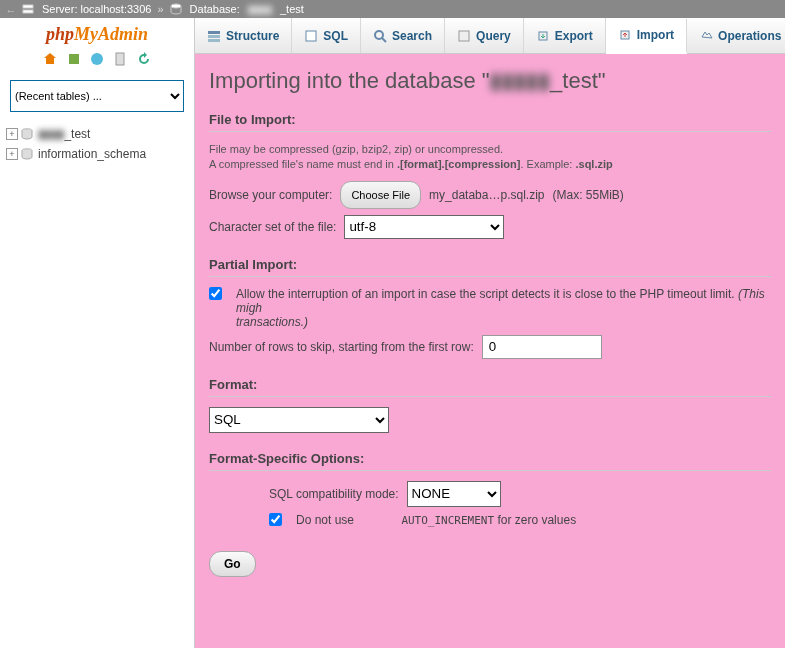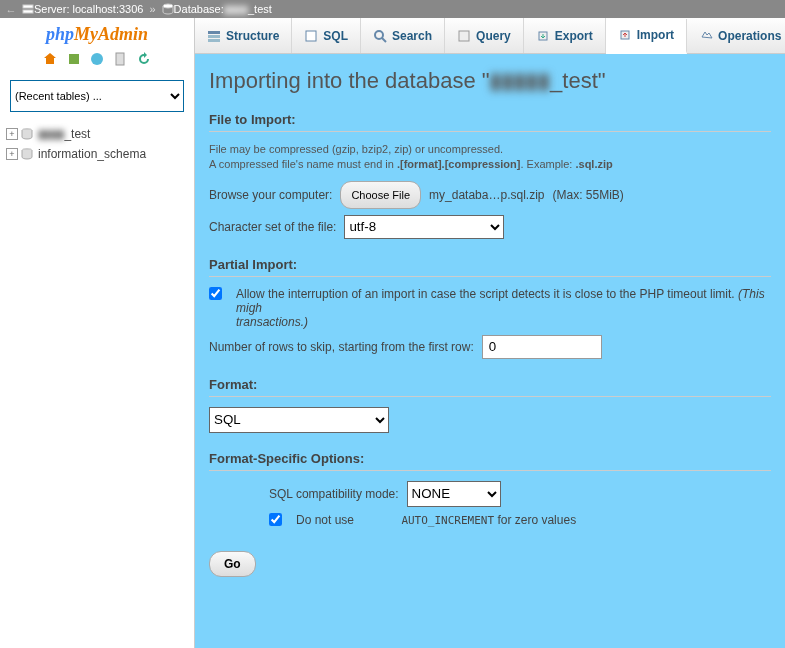--- a/index.html
+++ b/index.html
@@ -1,35 +1,35 @@
 <!DOCTYPE html>
 <html><head>
 <meta charset="utf-8">
 <style>
 * { box-sizing: border-box; margin: 0; padding: 0; }
 body { font-family: Arial, sans-serif; font-size: 12px; color: #444; background: #f5f5f5; width: 785px; height: 648px; overflow: hidden; display: flex; flex-direction: column; }
 .topbar { background: #888; color: #fff; height: 18px; display: flex; align-items: center; padding: 0 4px; font-size: 11px; }
 .topbar .arrow { width: 14px; text-align: center; color: #ccc; }
-.topbar .crumb { display: flex; align-items: center; gap: 0; padding: 0 4px; }
+.topbar .crumb { display: flex; align-items: center; gap: 8px; padding: 0 4px; }
 .topbar .sep { padding: 0 2px; color: #ddd; }
 .topbar svg { vertical-align: middle; }
 .main { display: flex; flex: 1; overflow: hidden; }
 .sidebar { width: 195px; background: #fff; border-right: 1px solid #ccc; display: flex; flex-direction: column; }
 .logo { text-align: center; padding: 6px 0 2px; font-family: Georgia, serif; font-weight: bold; font-size: 18px; }
-.logo .p1 { font-style: italic; color: #3b82f6; }
+.logo .p1 { font-style: italic; color: #c2410c; }
 .logo .p2 { color: #e97b00; font-style: italic; }
 .toolbar { text-align: center; padding: 4px 0; }
 .toolbar span { display: inline-block; width: 16px; height: 16px; margin: 0 2px; cursor: pointer; }
 .recent { padding: 6px 10px; }
 .recent select { width: 100%; height: 32px; background: #fff; border: 1px solid #0369a1; font-size: 11px; }
 .dbtree { padding: 6px 0 0 4px; }
 .dbtree .dbitem { display: flex; align-items: center; padding: 3px 2px; font-size: 12px; }
 .dbtree .plus { width: 12px; height: 12px; border: 1px solid #999; display: inline-flex; align-items: center; justify-content: center; font-size: 9px; color: #666; margin-right: 2px; background: #fff; }
 .dbtree .dbicon { width: 14px; height: 14px; margin-right: 4px; display: inline-block; }
-.content { flex: 1; background: #7dd3fc; overflow: hidden; display: flex; flex-direction: column; }
+.content { flex: 1; background: #f9a8d4; overflow: hidden; display: flex; flex-direction: column; }
 .tabs { display: flex; background: linear-gradient(#fefefe,#e8e8e8); border-bottom: 1px solid #ccc; height: 36px; align-items: stretch; }
 .tab { display: flex; align-items: center; gap: 5px; padding: 0 12px; color: #235a81; font-size: 12px; font-weight: bold; border-right: 1px solid #d8d8d8; cursor: pointer; }
 .tab.active { background: #fff; border-bottom: 3px solid #fff; position: relative; top: 1px; }
 .tab svg { width: 14px; height: 14px; }
 .page { padding: 14px 14px 14px 14px; overflow: auto; flex: 1; }
 h1 { font-size: 22px; font-weight: normal; color: #555; margin-bottom: 18px; }
 h1 .blur { filter: blur(4px); }
 .section-title { font-weight: bold; font-size: 13px; margin-top: 18px; margin-bottom: 4px; }
 hr.rule { border: none; border-top: 1px solid #ccc; margin: 2px 0 10px; }
 .note { font-size: 11px; color: #555; line-height: 1.4; margin-bottom: 8px; }

